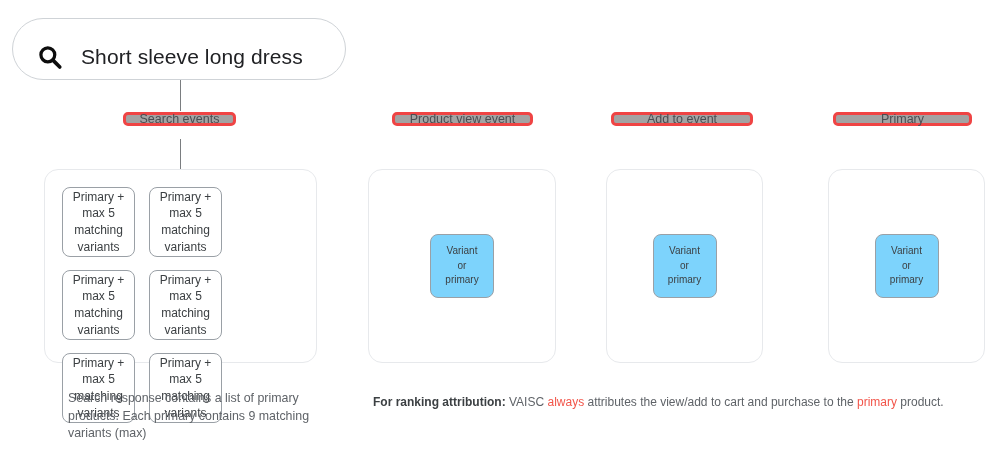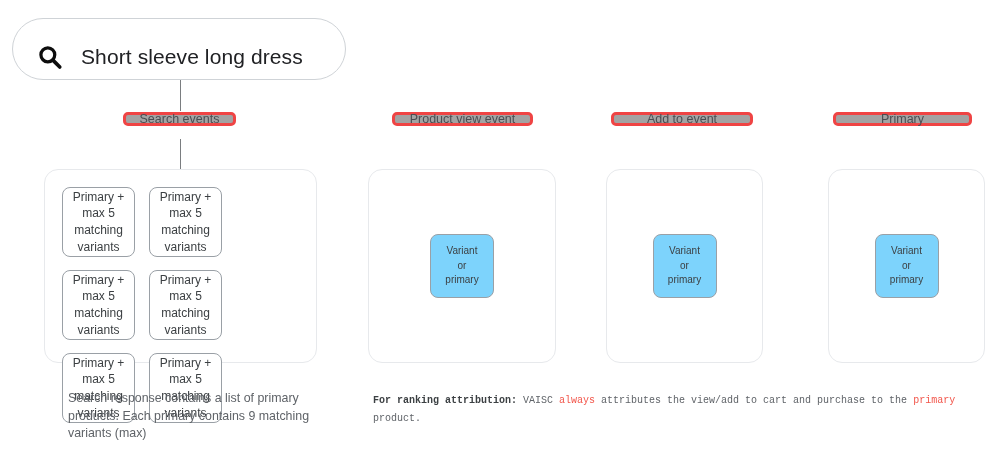--- a/index.html
+++ b/index.html
@@ -147,24 +147,23 @@
     width: 260px;
     font-size: 12.4px;
     line-height: 1.42;
     color: #5f6368;
   }
   #caption-right {
     position: absolute;
     left: 373px;
     top: 392px;
     width: 615px;
-    font-size: 10px;
+    font-size: 12px;
     line-height: 1.78;
     color: #5f6368;
-    font-family: Liberation Mono, monospace;
   }
   #caption-right .lede { font-weight: bold; color: #3c4043; }
   #caption-right .hl   { color: #f2554a; }
 </style>
 </head>
 <body>
 
 <div id="search-bar">
   <svg class="mag" viewBox="0 0 24 24">
     <circle cx="10" cy="10" r="6.4" fill="none" stroke="#0d0d0d" stroke-width="3"></circle>

